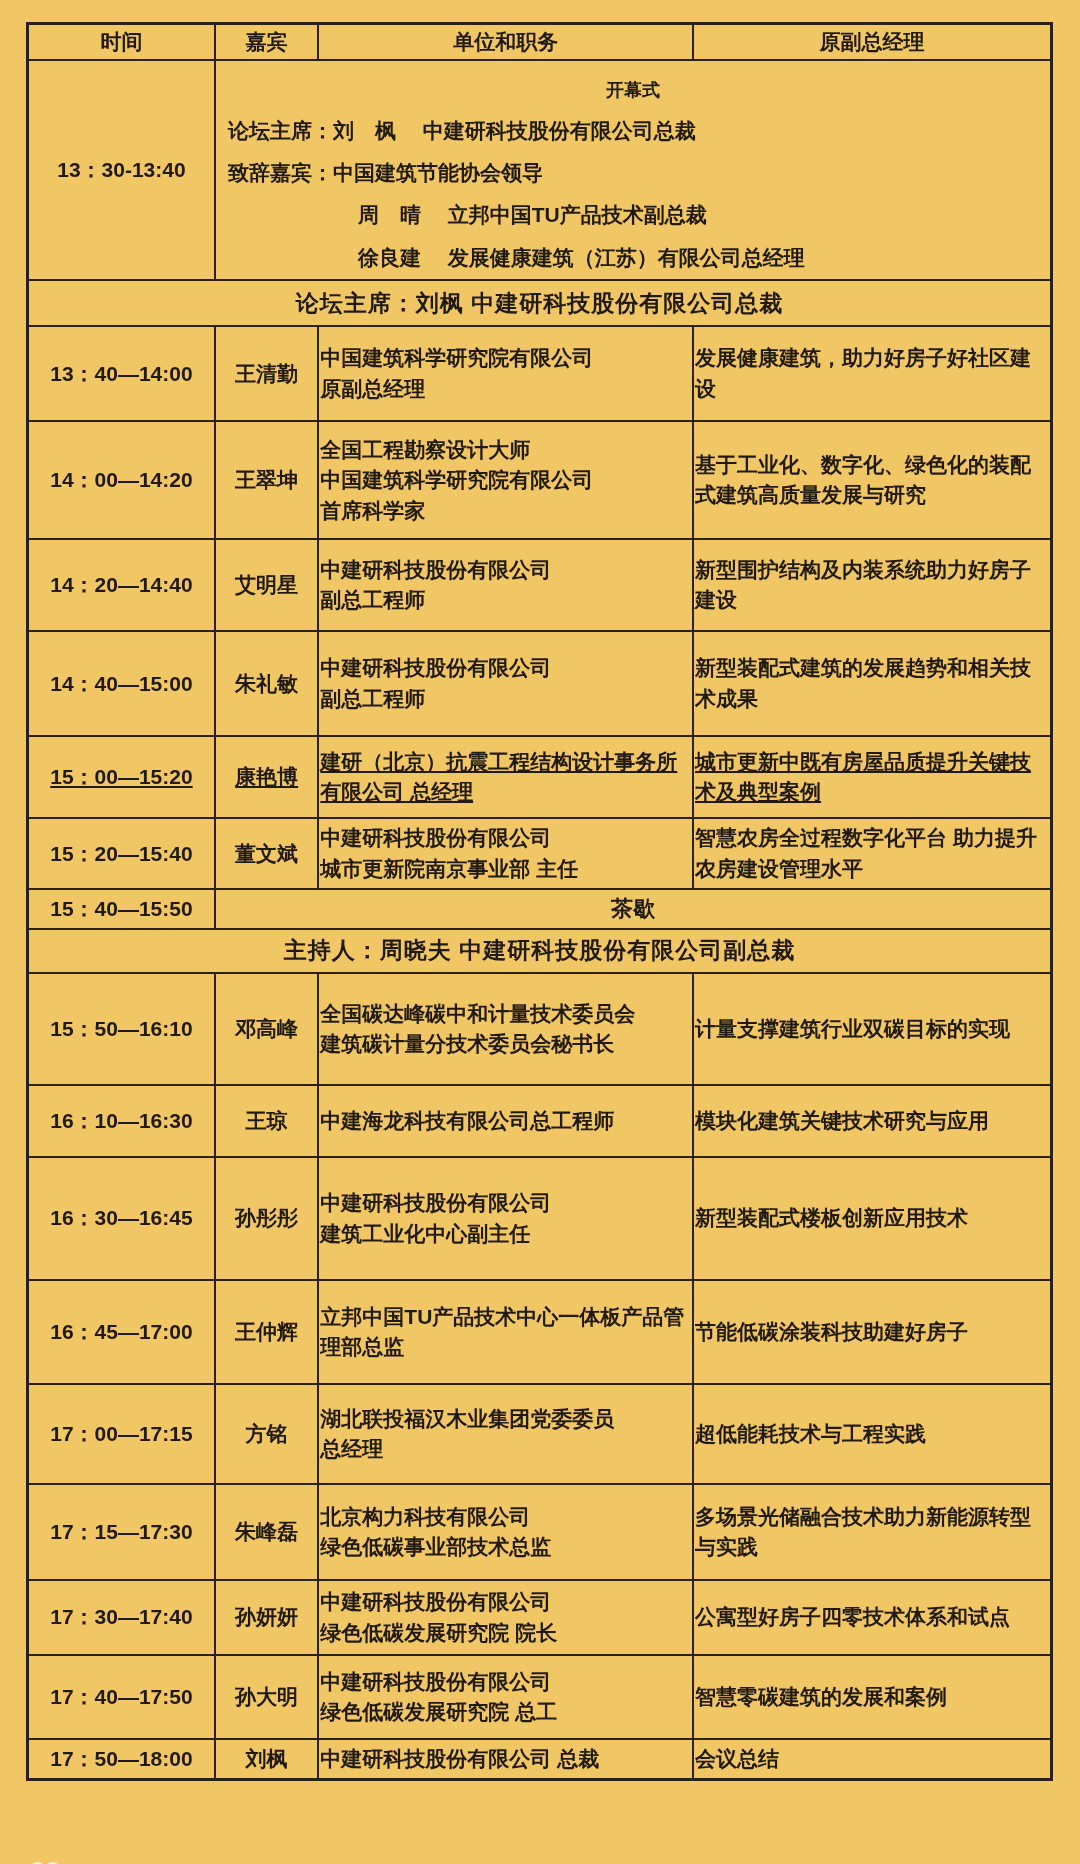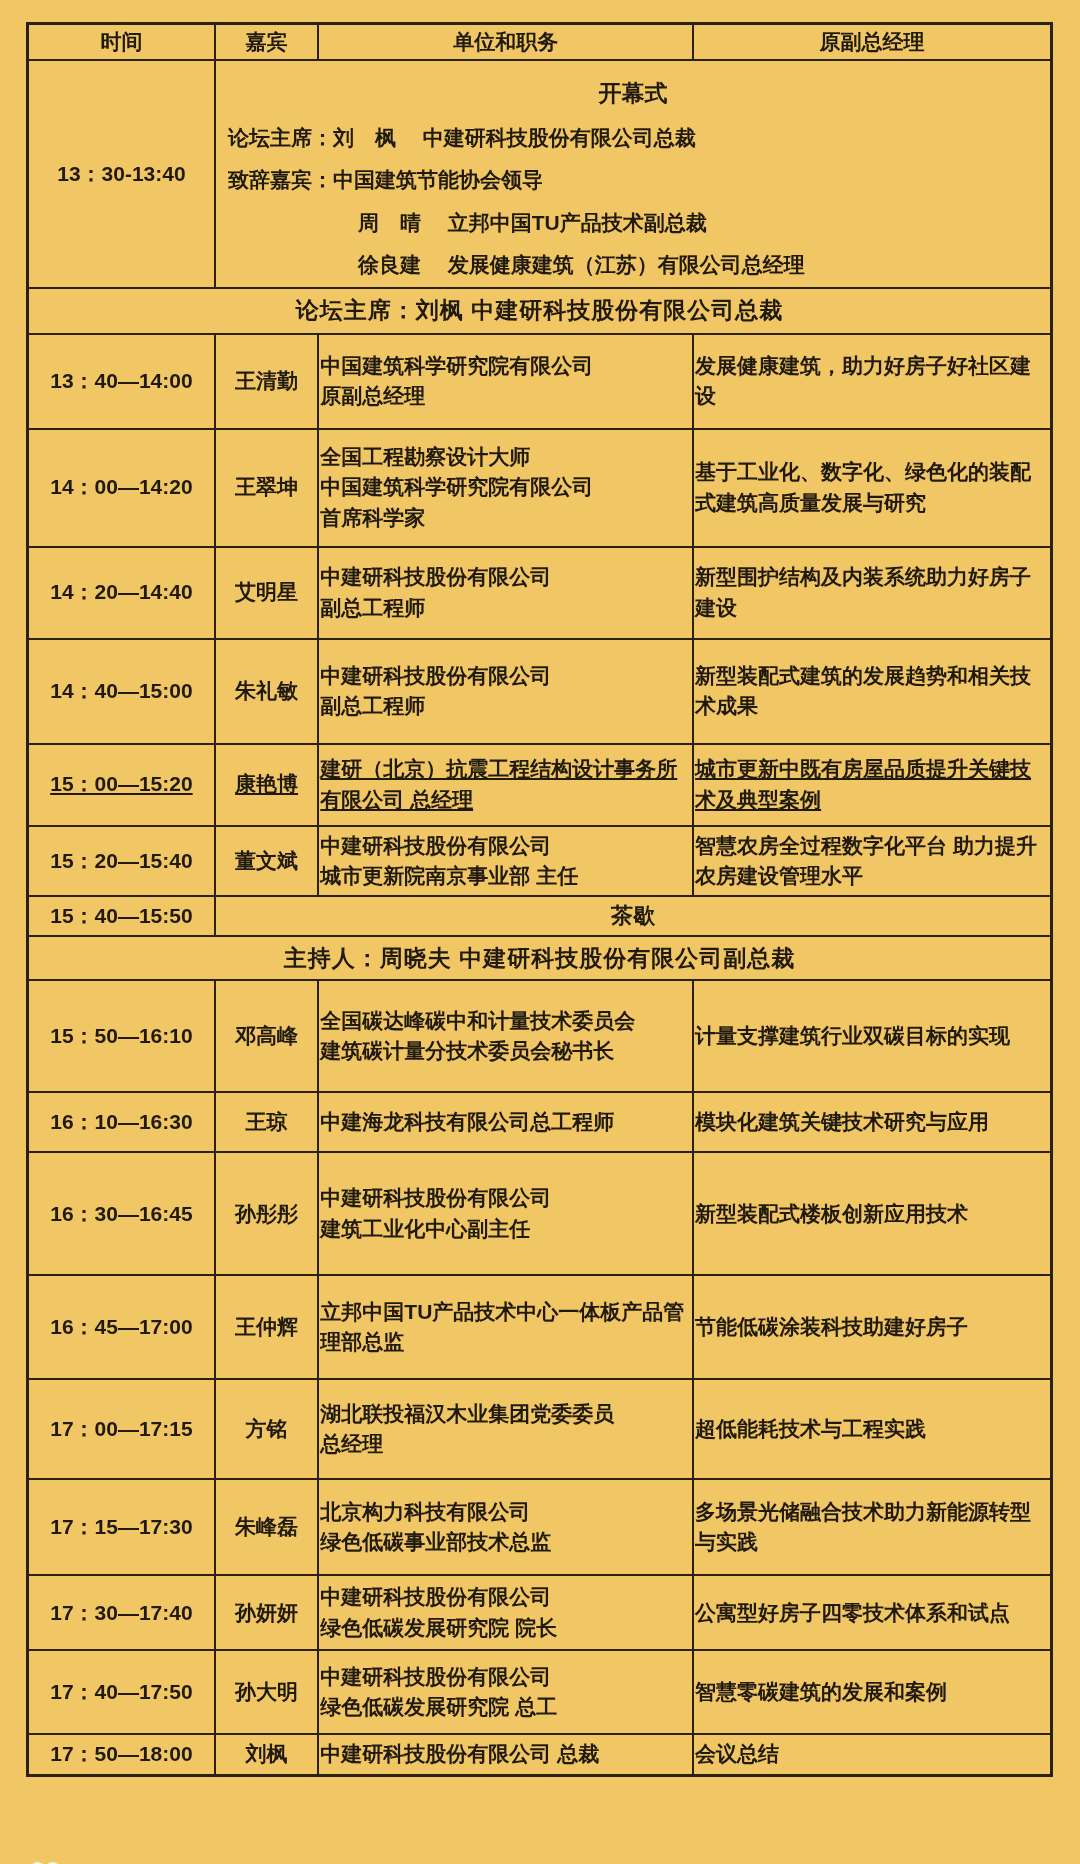--- a/index.html
+++ b/index.html
@@ -31,21 +31,21 @@
   col.c-guest { width:10.1%; }
   col.c-org   { width:36.6%; }
   col.c-topic { width:35.0%; }
   td.time  { text-align:center; white-space:nowrap; }
   td.guest { text-align:center;border-radius:7px; }
   td.org, td.topic { text-align:left; white-space:pre-line; padding:4px 1px; }
   td.band { text-align:center; font-size:23px; letter-spacing:1px; }
   td.tea  { text-align:center; font-size:22px; }
   
   td.opening { vertical-align:top; padding:6px 12px; }
-  .open-title { text-align:center; font-size:23px; margin-top:10px; }
+  .open-title { text-align:center; font-size:18px; margin-top:10px; }
   .open-line  { margin-top:12px; font-size:21px; }
   .open-line.indent { padding-left:130px; }
   
   .watermark {
     position:absolute; left:6px; top:1861px;
     display:flex; align-items:center; gap:12px;
     color:rgba(255,255,255,0.78);
     font-size:31px; letter-spacing:3px;
     pointer-events:none;
   }
@@ -152,21 +152,21 @@
       <td class="band" colspan="4">主持人：周晓夫  中建研科技股份有限公司副总裁</td>
     </tr>
 
     <tr style="height:112px;">
       <td class="time">15：50—16:10</td>
       <td class="guest">邓高峰</td>
       <td class="org">全国碳达峰碳中和计量技术委员会
 建筑碳计量分技术委员会秘书长</td>
       <td class="topic">计量支撑建筑行业双碳目标的实现</td>
     </tr>
-    <tr style="height:60px;">
+    <tr style="height:72px;">
       <td class="time">16：10—16:30</td>
       <td class="guest">王琼</td>
       <td class="org">中建海龙科技有限公司总工程师</td>
       <td class="topic">模块化建筑关键技术研究与应用</td>
     </tr>
     <tr style="height:123px;">
       <td class="time">16：30—16:45</td>
       <td class="guest">孙彤彤</td>
       <td class="org">中建研科技股份有限公司
 建筑工业化中心副主任</td>

